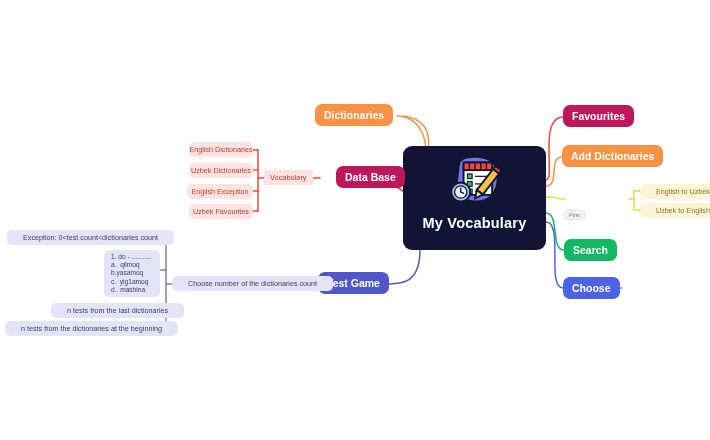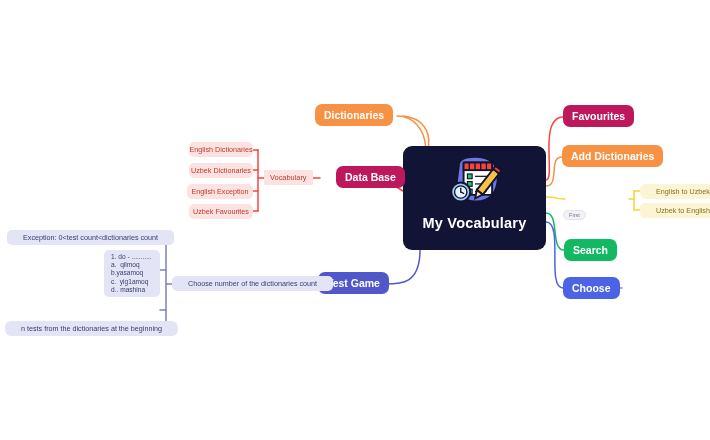--- a/index.html
+++ b/index.html
@@ -227,15 +227,16 @@
   <div class="node" id="node-first">First</div>
 
 
   <div class="node pill pill-indigo" id="node-choose-count">Choose number of the dictionaries count</div>
   <div class="node pill pill-indigo" id="node-exception">Exception: 0&lt;test count&lt;dictionaries count</div>
   <div id="node-quiz">1. do - ...........
 a.  qilmoq
 b.yasamoq
 c.  yig1amoq
 d.. mashina</div>
+  <div class="node pill pill-indigo" id="node-last-dict">n tests from the last dictionaries</div>
   <div class="node pill pill-indigo" id="node-beginning">n tests from the dictionaries at the beginning</div>
 
 </div>
 
 </body></html>

